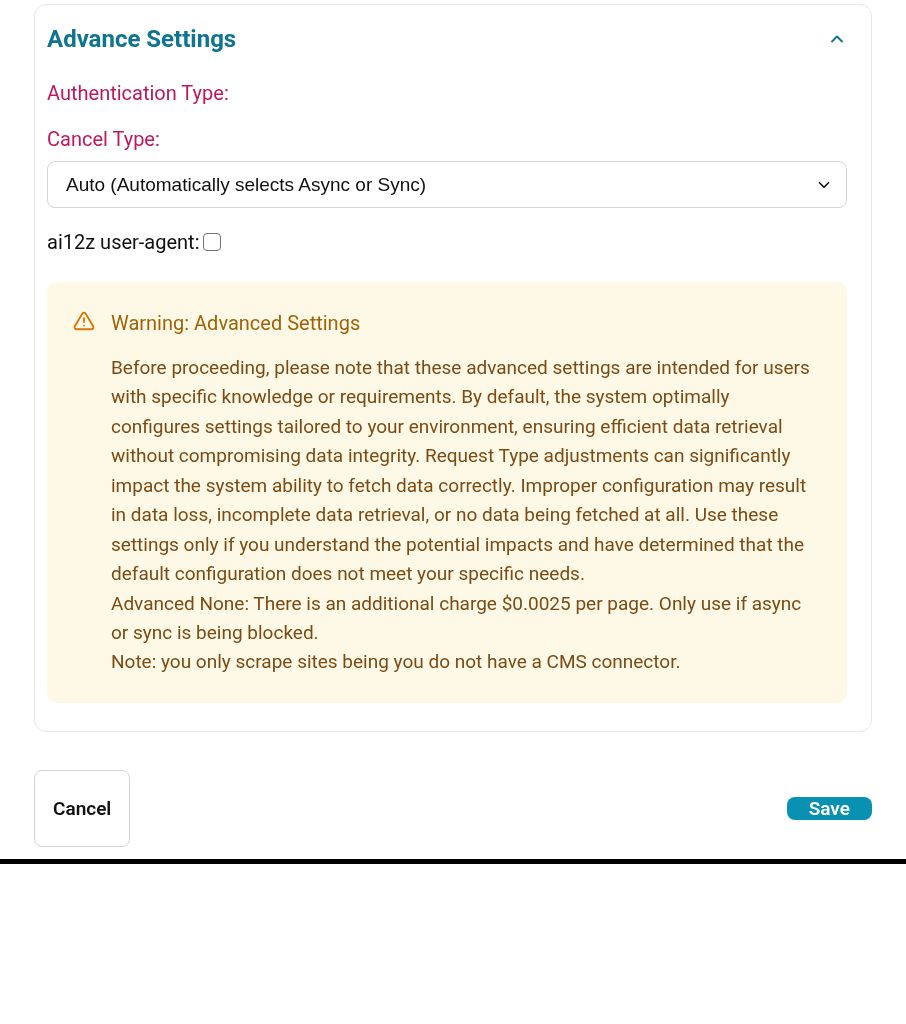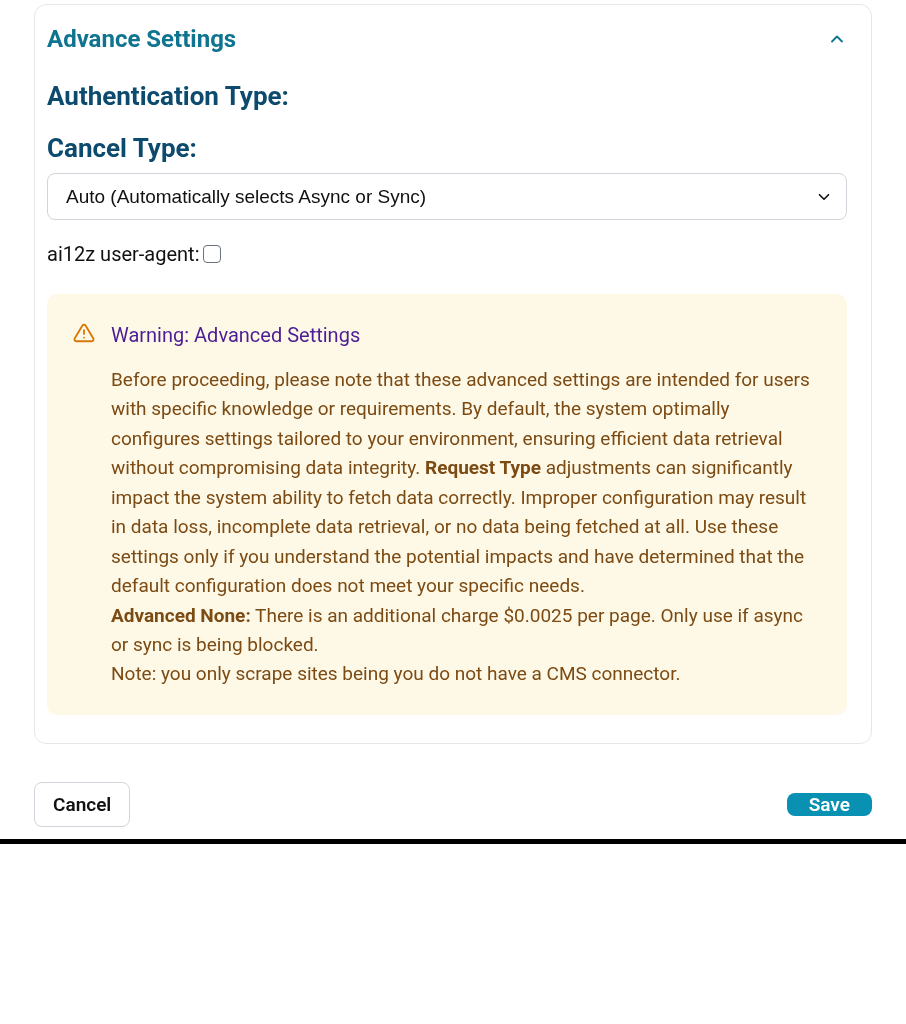--- a/index.html
+++ b/index.html
@@ -34,23 +34,23 @@
     }
     .chevron-up {
       color: #0e7490;
       width: 20px;
       height: 20px;
     }
     .field {
       margin-bottom: 22px;
     }
     .field-label {
-      font-size: 26px;
-      font-weight: 700;
-      color: #0c4a6e;
+      font-size: 20px;
+      font-weight: 400;
+      color: #be185d;
       margin-bottom: 10px;
       display: block;
     }
     .select-wrapper {
       position: relative;
       width: 100%;
     }
     .select {
       width: 100%;
       padding: 12px 42px 12px 18px;
@@ -106,35 +106,35 @@
       margin-top: 2px;
     }
     .warning-content {
       color: #7c4a13;
       font-size: 19px;
       line-height: 1.55;
     }
     .warning-title {
       font-weight: 400;
       font-size: 20px;
-      color: #4c1d95;
+      color: #a16207;
       margin-bottom: 14px;
     }
     .warning-body b {
-      font-weight: 700;
+      font-weight: 400;
     }
     .actions {
       display: flex;
       justify-content: space-between;
       align-items: center;
       margin: 38px 34px 0 34px;
       padding-bottom: 8px;
     }
     .btn {
-      padding: 10px 18px;
+      padding: 26px 18px;
       font-size: 19px;
       border-radius: 8px;
       cursor: pointer;
       font-family: inherit;
     }
     .btn-cancel {
       background: #fff;
       border: 1px solid #d1d5db;
       color: #111;
       font-weight: 600;

